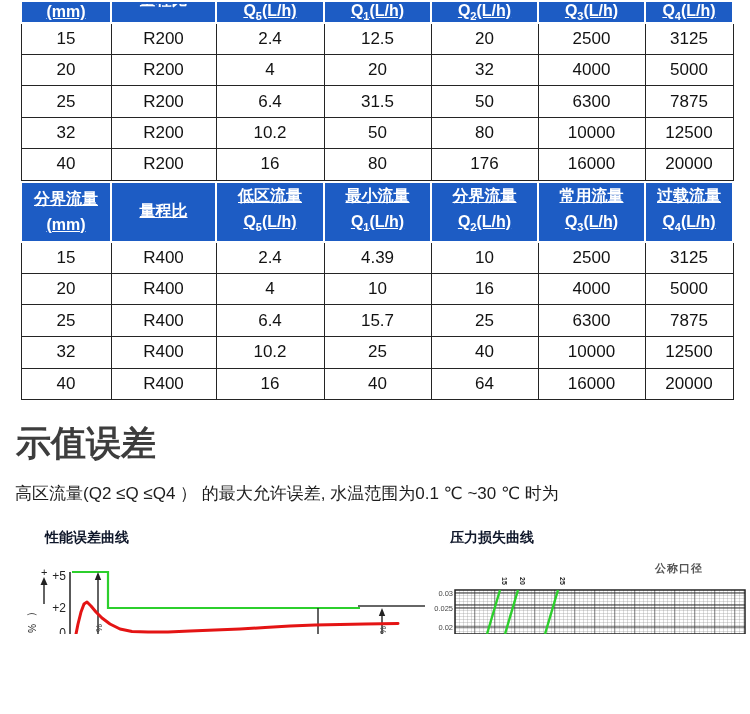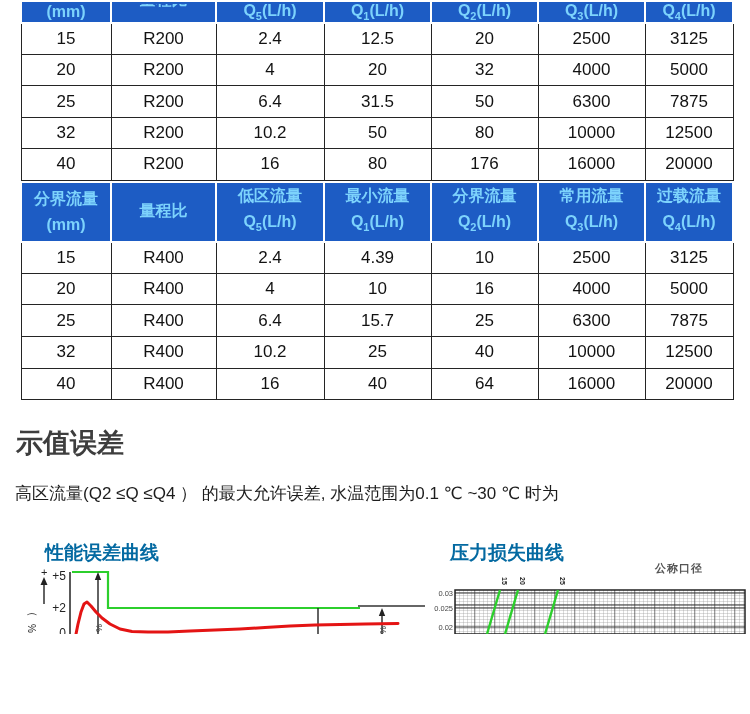--- a/index.html
+++ b/index.html
@@ -8,39 +8,39 @@
     font-family:"Liberation Sans","DejaVu Sans",sans-serif;
     -webkit-font-smoothing:antialiased;
   }
   .tables{margin-left:20px;width:712px;}
   table{border-collapse:collapse;table-layout:fixed;width:712px;}
   td{
     border:1px solid #242424;text-align:center;vertical-align:middle;
     font-size:17px;color:#121212;padding:0;
   }
   th{
-    background:#1d5cc4;color:#7dd3fc;font-weight:bold;font-size:16px;
-    border:2px solid #ffffff;text-align:center;vertical-align:middle;padding:0;
+    background:#1d5cc4;color:#ffffff;font-weight:bold;font-size:16px;
+    border:2px solid #ffffff;text-align:center;vertical-align:middle;padding:0;text-decoration:underline;
   }
   sub{font-size:11px;}
   .t1 tr.body, .t2 tr.body{height:31.4px;}
   .t2 tr.body{height:31.6px;}
   .ph th{height:17px;position:relative;overflow:hidden;}
   .ph .cutwrap{position:relative;display:block;height:17px;overflow:hidden;}
   .ph .cut{position:absolute;left:0;right:0;top:-14px;text-align:center;}
   .t2 thead th{height:58px;}
   .t2 .hline{line-height:26px;}
   .err-heading{
-    margin:26px 0 0 16px;font-size:27px;line-height:34px;
+    margin:26px 0 0 16px;font-size:35px;line-height:34px;
     color:#3d3d3d;font-weight:bold;
   }
   .para{margin:14px 10px 0 15px;font-size:17px;color:#1d1d1d;}
   .para div{line-height:40px;white-space:nowrap;}
   .charts{position:relative;margin-top:8px;height:112px;}
-  .chart-title{position:absolute;top:18px;font-size:19px;font-weight:bold;color:#0369a1;}
+  .chart-title{position:absolute;top:7px;font-size:14px;font-weight:bold;color:#0f172a;}
   .ct-left{left:45px;}
   .ct-right{left:450px;}
   .svg-left{position:absolute;left:20px;top:38px;}
   .svg-right{position:absolute;left:420px;top:38px;}
   text{font-family:"Liberation Sans","DejaVu Sans",sans-serif;}
 </style>
 </head>
 <body>
 
 <div class="tables">

